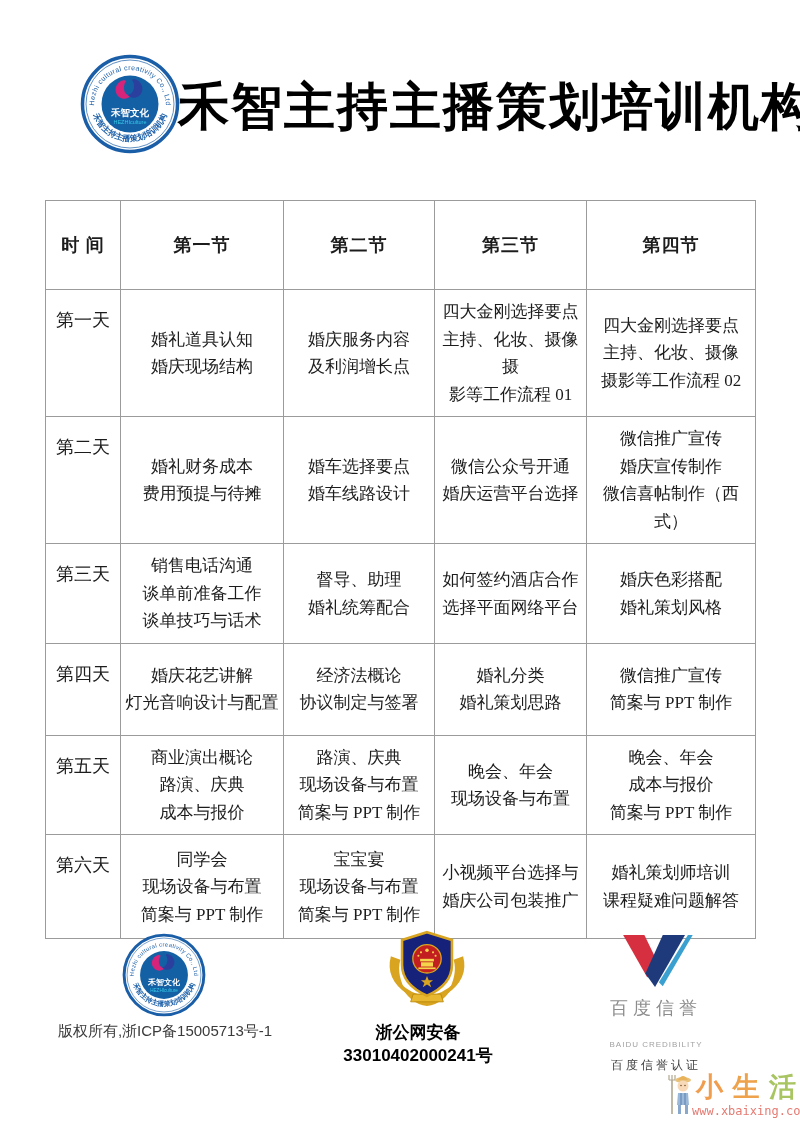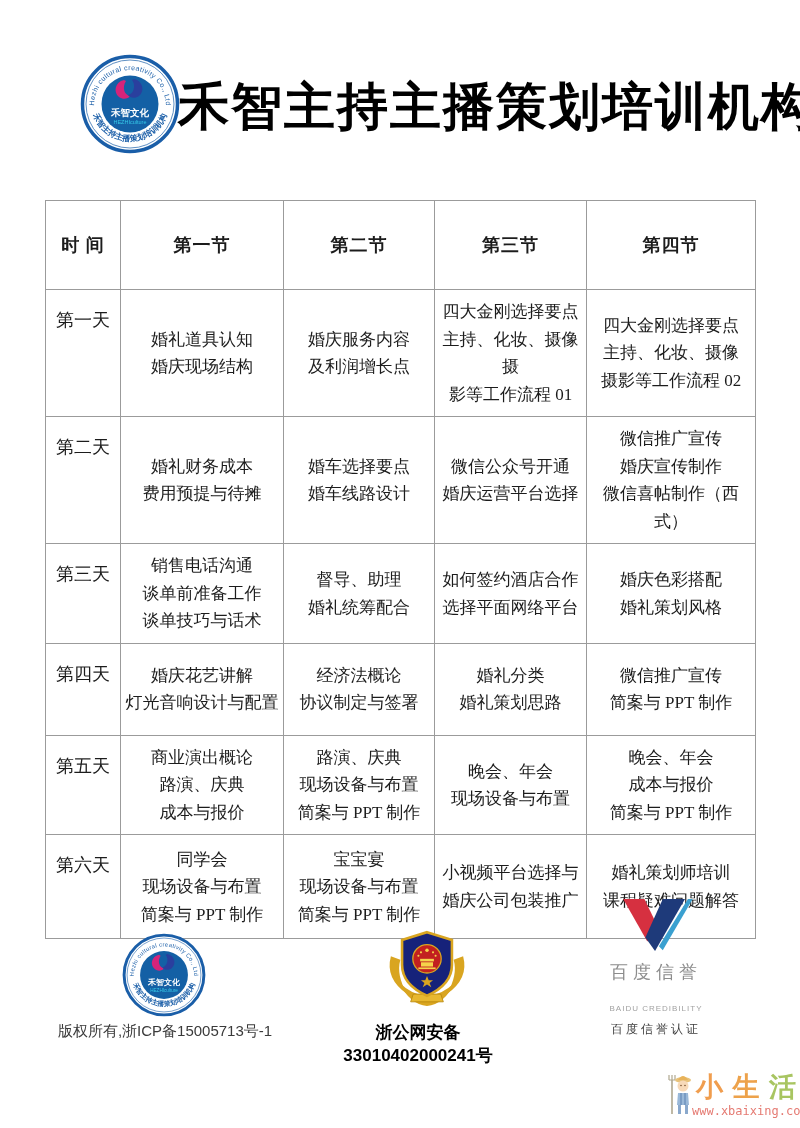--- a/index.html
+++ b/index.html
@@ -31,21 +31,21 @@
 
   
   .logo-footer{position:absolute;left:122px;top:933px;width:84px;height:84px;}
   .copyright{position:absolute;left:55px;top:1022px;width:220px;text-align:center;
              font-family:"Liberation Sans","DejaVu Sans",sans-serif;
              font-size:15px;color:#3a3a3a;}
   .police-badge{position:absolute;left:384px;top:924px;width:86px;height:92px;}
   .police-caption{position:absolute;left:318px;top:1021px;width:200px;text-align:center;
              font-family:"Liberation Sans","DejaVu Sans",sans-serif;
              font-size:17px;font-weight:bold;color:#000;}
-  .baidu-block{position:absolute;left:596px;top:896px;width:120px;text-align:center;}
+  .baidu-block{position:absolute;left:596px;top:932px;width:120px;text-align:center;}
   .baidu-v{width:80px;height:58px;display:inline-block;}
   .baidu-cn{font-family:"Liberation Sans","DejaVu Sans",sans-serif;
             font-size:18px;color:#8c8c8c;letter-spacing:5px;margin-top:2px;}
   .baidu-en{font-family:"Liberation Sans","DejaVu Sans",sans-serif;
             font-size:8px;color:#a2a2a2;letter-spacing:1px;margin-top:20px;}
   .baidu-cert{font-family:"Liberation Sans","DejaVu Sans",sans-serif;
             font-size:12px;color:#3d3d3d;letter-spacing:3px;margin-top:8px;}
 
   
   .watermark{position:absolute;left:668px;top:1070px;width:130px;height:56px;}

